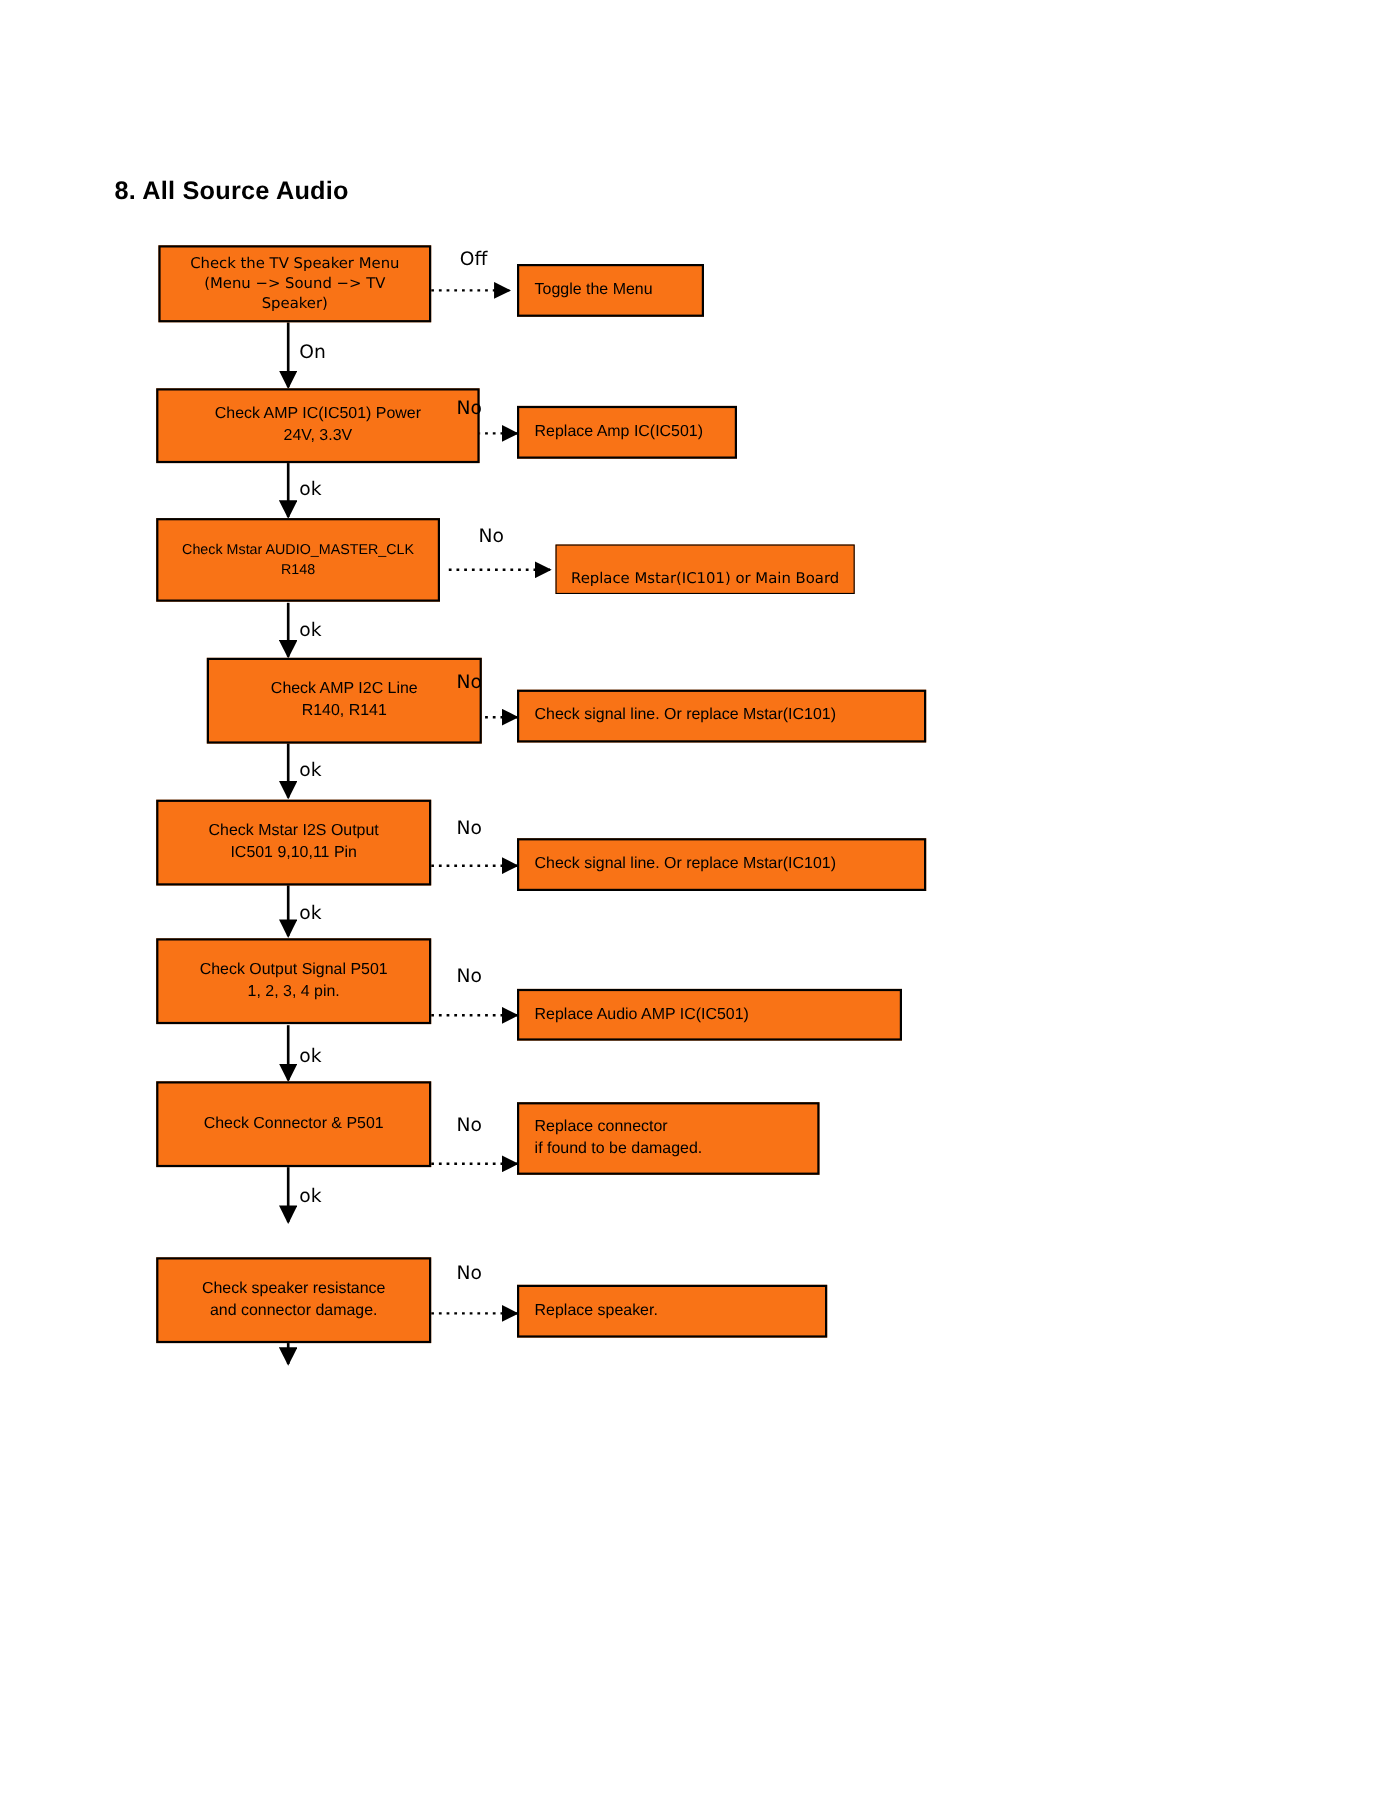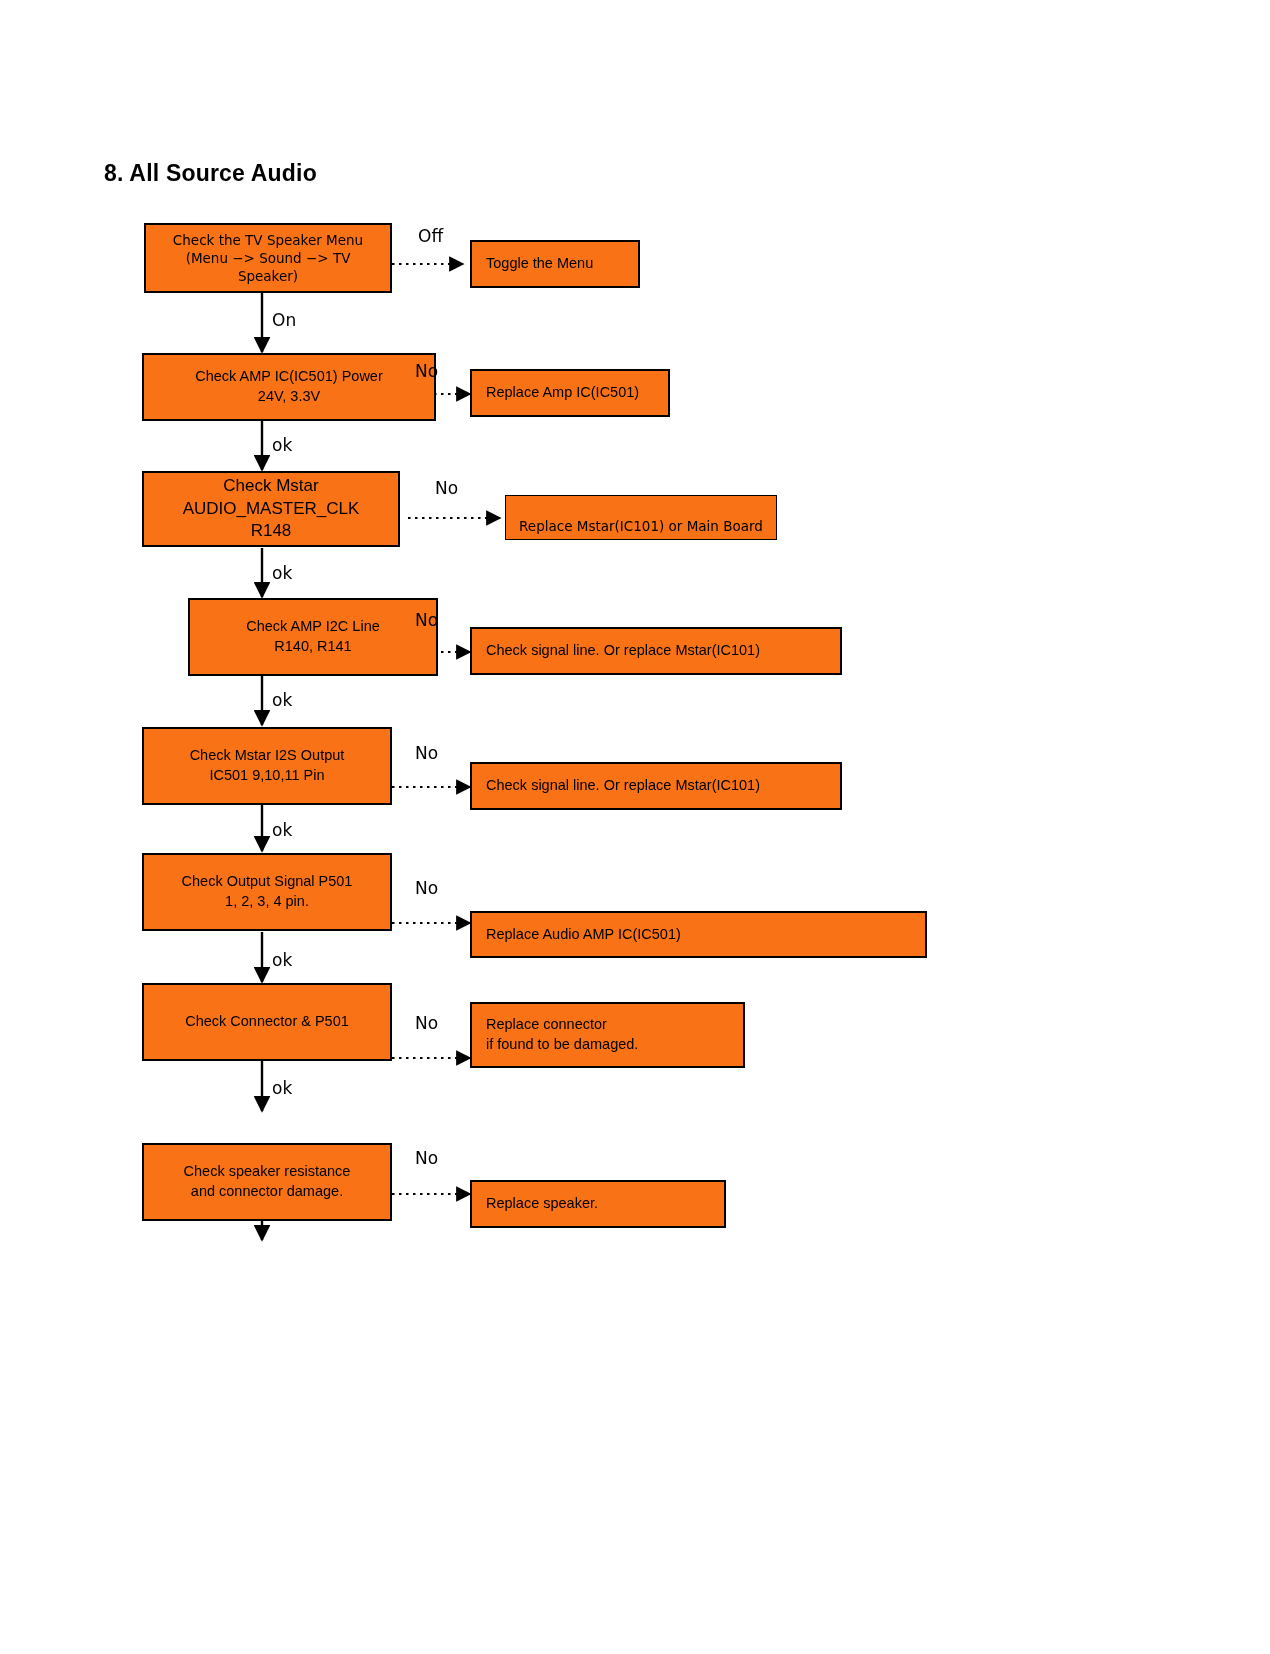--- a/index.html
+++ b/index.html
@@ -131,21 +131,21 @@
   <div class="node" style="left:142px; top:353px; width:294px; height:68px; flex-direction:column;">
     <span>Check AMP IC(IC501) Power</span>
     <span>24V, 3.3V</span>
   </div>
   <div class="edge-label" style="left:415px; top:361px;">No</div>
   <div class="node left-align" style="left:470px; top:369px; width:200px; height:48px;">
     <span>Replace Amp IC(IC501)</span>
   </div>
   <div class="edge-label" style="left:272px; top:435px;">ok</div>
 
-  <div class="node" style="left:142px; top:471px; width:258px; height:76px; flex-direction:column; font-size:17px;">
+  <div class="node" style="left:142px; top:471px; width:258px; height:76px; flex-direction:column; font-size:13px;">
     <span>Check Mstar AUDIO_MASTER_CLK</span>
     <span>R148</span>
   </div>
   <div class="edge-label" style="left:435px; top:478px;">No</div>
   <div class="node thin dejavu" style="left:505px; top:495px; width:272px; height:45px;">
     <span>Replace Mstar(IC101) or Main Board</span>
   </div>
   <div class="edge-label" style="left:272px; top:563px;">ok</div>
 
   <div class="node" style="left:142px; top:598px; width:250px; height:78px; flex-direction:column;margin-left:46px;">
@@ -166,41 +166,41 @@
   <div class="node left-align" style="left:470px; top:762px; width:372px; height:48px;">
     <span>Check signal line. Or replace Mstar(IC101)</span>
   </div>
   <div class="edge-label" style="left:272px; top:820px;">ok</div>
 
   <div class="node" style="left:142px; top:853px; width:250px; height:78px; flex-direction:column;">
     <span>Check Output Signal P501</span>
     <span>1, 2, 3, 4 pin.</span>
   </div>
   <div class="edge-label" style="left:415px; top:878px;">No</div>
-  <div class="node left-align" style="left:470px; top:899px; width:457px; height:47px;margin-top:12px;">
+  <div class="node left-align" style="left:470px; top:899px; width:350px; height:47px;">
     <span>Replace Audio AMP IC(IC501)</span>
   </div>
   <div class="edge-label" style="left:272px; top:950px;">ok</div>
 
   <div class="node" style="left:142px; top:983px; width:250px; height:78px;">
     <span>Check Connector &amp; P501</span>
   </div>
   <div class="edge-label" style="left:415px; top:1013px;">No</div>
   <div class="node left-align" style="left:470px; top:1002px; width:275px; height:66px; flex-direction:column; align-items:flex-start; justify-content:center;">
     <span>Replace connector</span>
     <span>if found to be damaged.</span>
   </div>
   <div class="edge-label" style="left:272px; top:1078px;">ok</div>
 
   <div class="node" style="left:142px; top:1111px; width:250px; height:78px; flex-direction:column;margin-top:32px;">
     <span>Check speaker resistance</span>
     <span>and connector damage.</span>
   </div>
   <div class="edge-label" style="left:415px; top:1148px;">No</div>
-  <div class="node left-align" style="left:470px; top:1168px; width:256px; height:48px;margin-top:12px;">
+  <div class="node left-align" style="left:470px; top:1168px; width:282px; height:48px;">
     <span>Replace speaker.</span>
   </div>
 
 </div>
 
 <div class="footer">
   
   
   
 </div>

